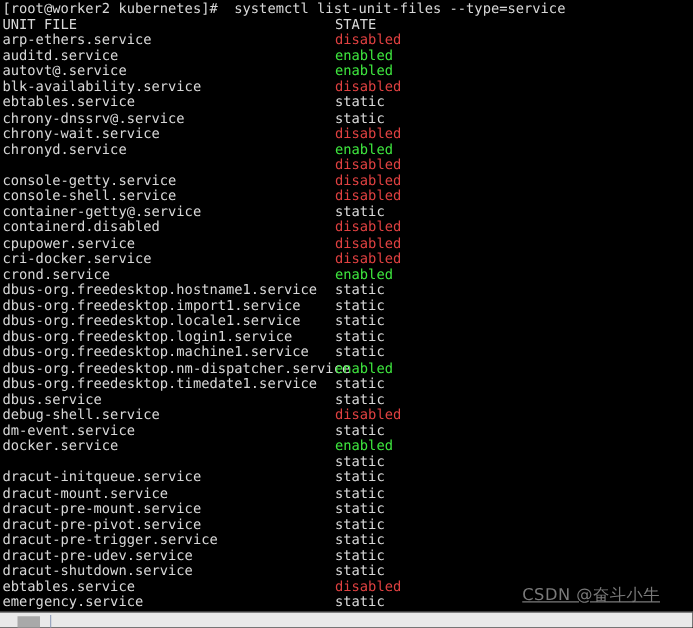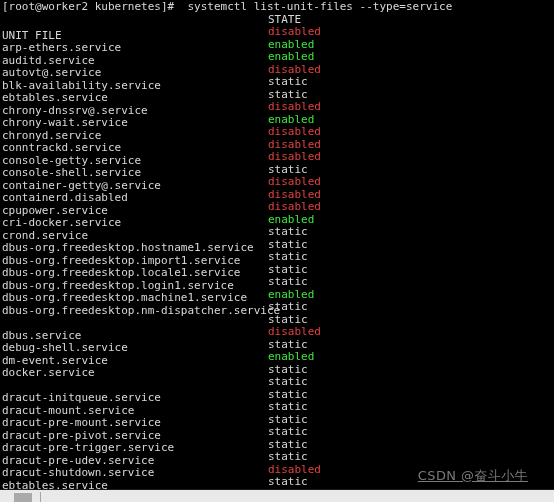--- a/index.html
+++ b/index.html
@@ -34,21 +34,21 @@
     color: #d8d8d8;
   }
 
   .cmdline {
     color: #d8d8d8;
   }
 
   .unit {
     position: absolute;
     left: 0;
-    top: 16px;
+    top: 0;
     color: #d8d8d8;
   }
 
   .state {
     position: absolute;
     left: 266px;
     top: 0;
   }
 
   .state-enabled  { color: #3ee63e; }
@@ -110,35 +110,35 @@
 
   <div id="rows">
       <div class="line"><span class="unit">arp-ethers.service</span><span class="state state-disabled">disabled</span></div>
       <div class="line"><span class="unit">auditd.service</span><span class="state state-enabled">enabled</span></div>
       <div class="line"><span class="unit">autovt@.service</span><span class="state state-enabled">enabled</span></div>
       <div class="line"><span class="unit">blk-availability.service</span><span class="state state-disabled">disabled</span></div>
       <div class="line"><span class="unit">ebtables.service</span><span class="state state-static">static</span></div>
       <div class="line"><span class="unit">chrony-dnssrv@.service</span><span class="state state-static">static</span></div>
       <div class="line"><span class="unit">chrony-wait.service</span><span class="state state-disabled">disabled</span></div>
       <div class="line"><span class="unit">chronyd.service</span><span class="state state-enabled">enabled</span></div>
-      <div class="line"><span class="unit">conntrackd.service</span><span class="state state-disabled">disabled</span></div>
+      <div class="line"><span class="state state-disabled">disabled</span></div>
       <div class="line"><span class="unit">console-getty.service</span><span class="state state-disabled">disabled</span></div>
       <div class="line"><span class="unit">console-shell.service</span><span class="state state-disabled">disabled</span></div>
       <div class="line"><span class="unit">container-getty@.service</span><span class="state state-static">static</span></div>
       <div class="line"><span class="unit">containerd.disabled</span><span class="state state-disabled">disabled</span></div>
       <div class="line"><span class="unit">cpupower.service</span><span class="state state-disabled">disabled</span></div>
       <div class="line"><span class="unit">cri-docker.service</span><span class="state state-disabled">disabled</span></div>
       <div class="line"><span class="unit">crond.service</span><span class="state state-enabled">enabled</span></div>
       <div class="line"><span class="unit">dbus-org.freedesktop.hostname1.service</span><span class="state state-static">static</span></div>
       <div class="line"><span class="unit">dbus-org.freedesktop.import1.service</span><span class="state state-static">static</span></div>
       <div class="line"><span class="unit">dbus-org.freedesktop.locale1.service</span><span class="state state-static">static</span></div>
       <div class="line"><span class="unit">dbus-org.freedesktop.login1.service</span><span class="state state-static">static</span></div>
       <div class="line"><span class="unit">dbus-org.freedesktop.machine1.service</span><span class="state state-static">static</span></div>
       <div class="line"><span class="unit">dbus-org.freedesktop.nm-dispatcher.service</span><span class="state state-enabled">enabled</span></div>
-      <div class="line"><span class="state state-static">static</span></div>
+      <div class="line"><span class="unit">dbus-org.freedesktop.timedate1.service</span><span class="state state-static">static</span></div>
       <div class="line"><span class="unit">dbus.service</span><span class="state state-static">static</span></div>
       <div class="line"><span class="unit">debug-shell.service</span><span class="state state-disabled">disabled</span></div>
       <div class="line"><span class="unit">dm-event.service</span><span class="state state-static">static</span></div>
       <div class="line"><span class="unit">docker.service</span><span class="state state-enabled">enabled</span></div>
       <div class="line"><span class="state state-static">static</span></div>
       <div class="line"><span class="unit">dracut-initqueue.service</span><span class="state state-static">static</span></div>
       <div class="line"><span class="unit">dracut-mount.service</span><span class="state state-static">static</span></div>
       <div class="line"><span class="unit">dracut-pre-mount.service</span><span class="state state-static">static</span></div>
       <div class="line"><span class="unit">dracut-pre-pivot.service</span><span class="state state-static">static</span></div>
       <div class="line"><span class="unit">dracut-pre-trigger.service</span><span class="state state-static">static</span></div>

